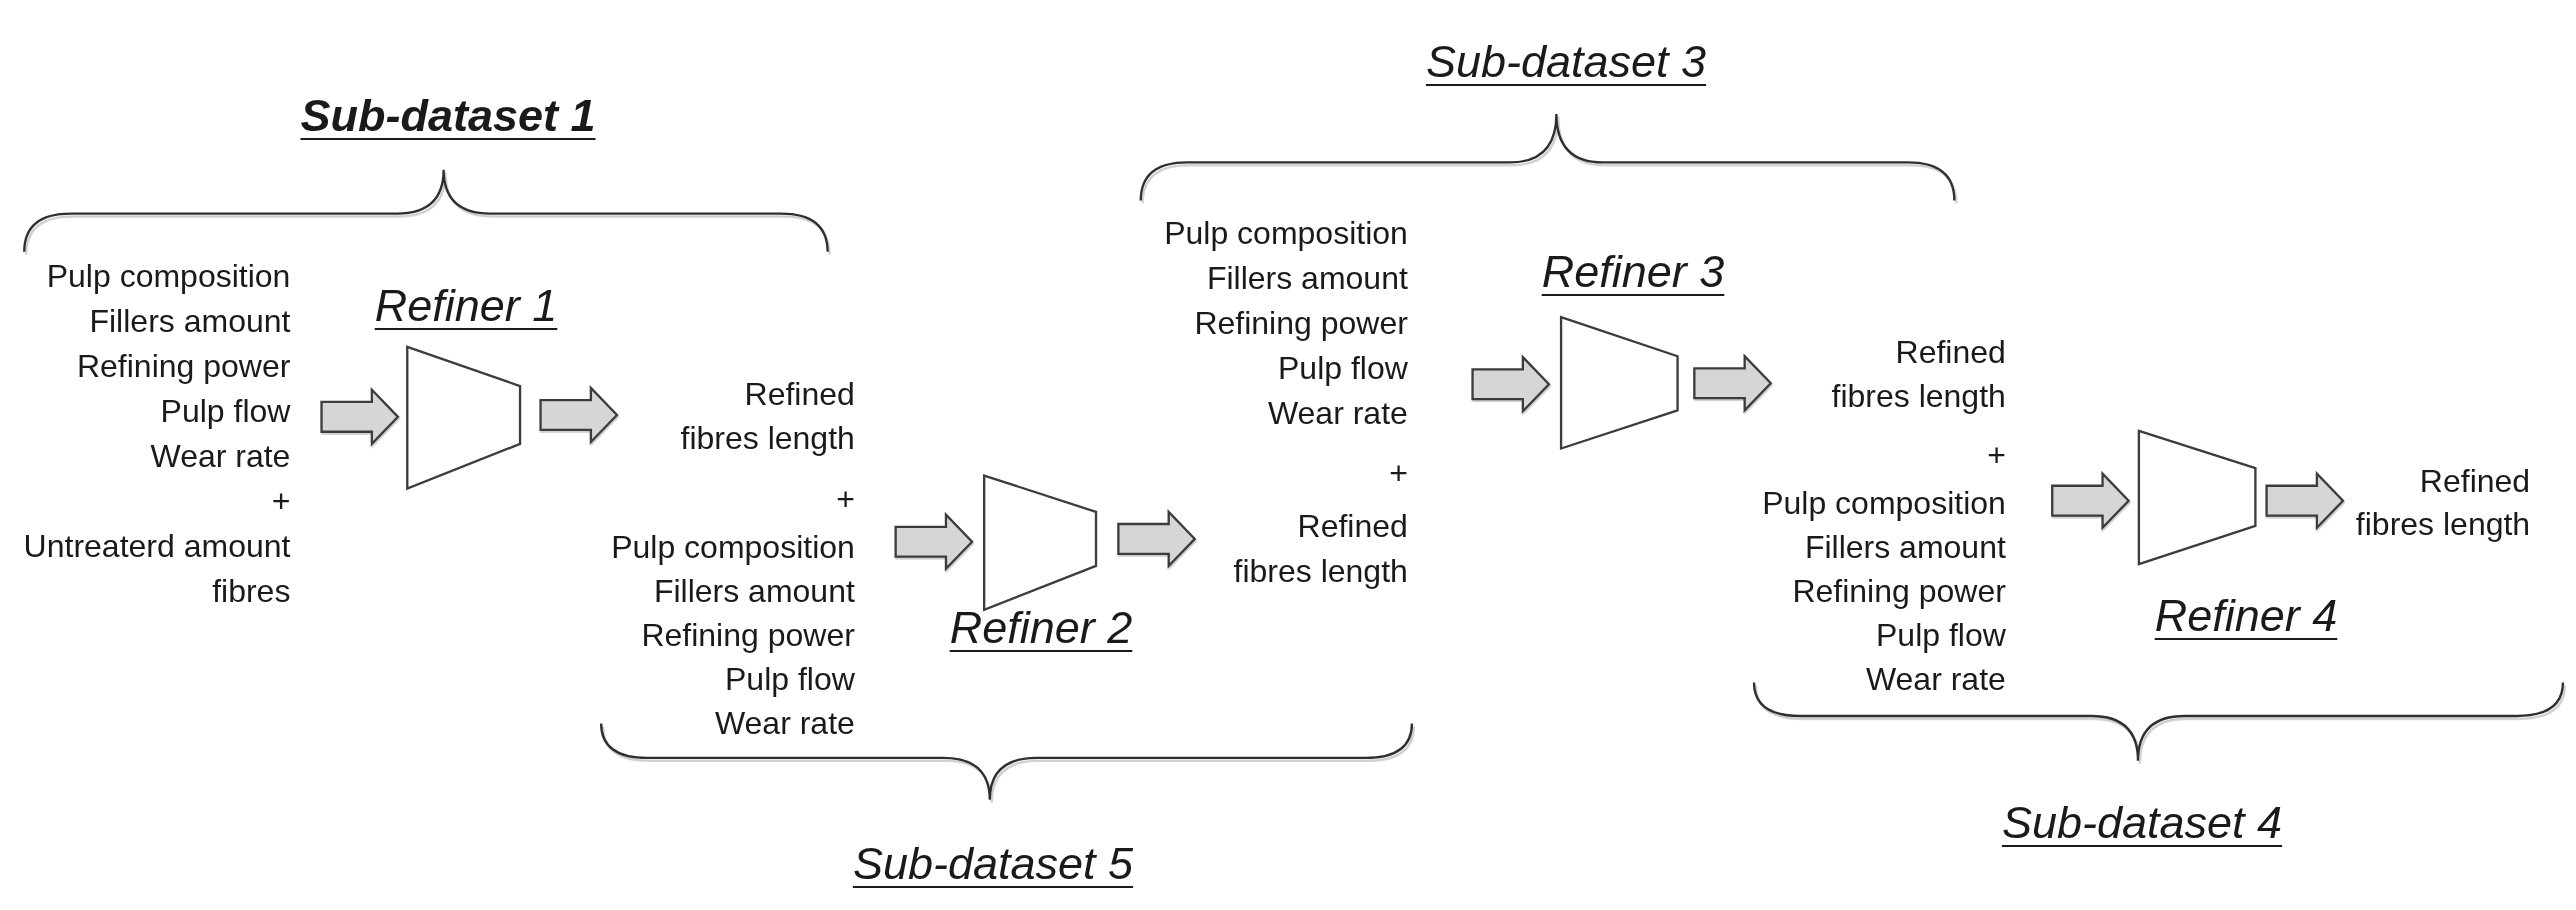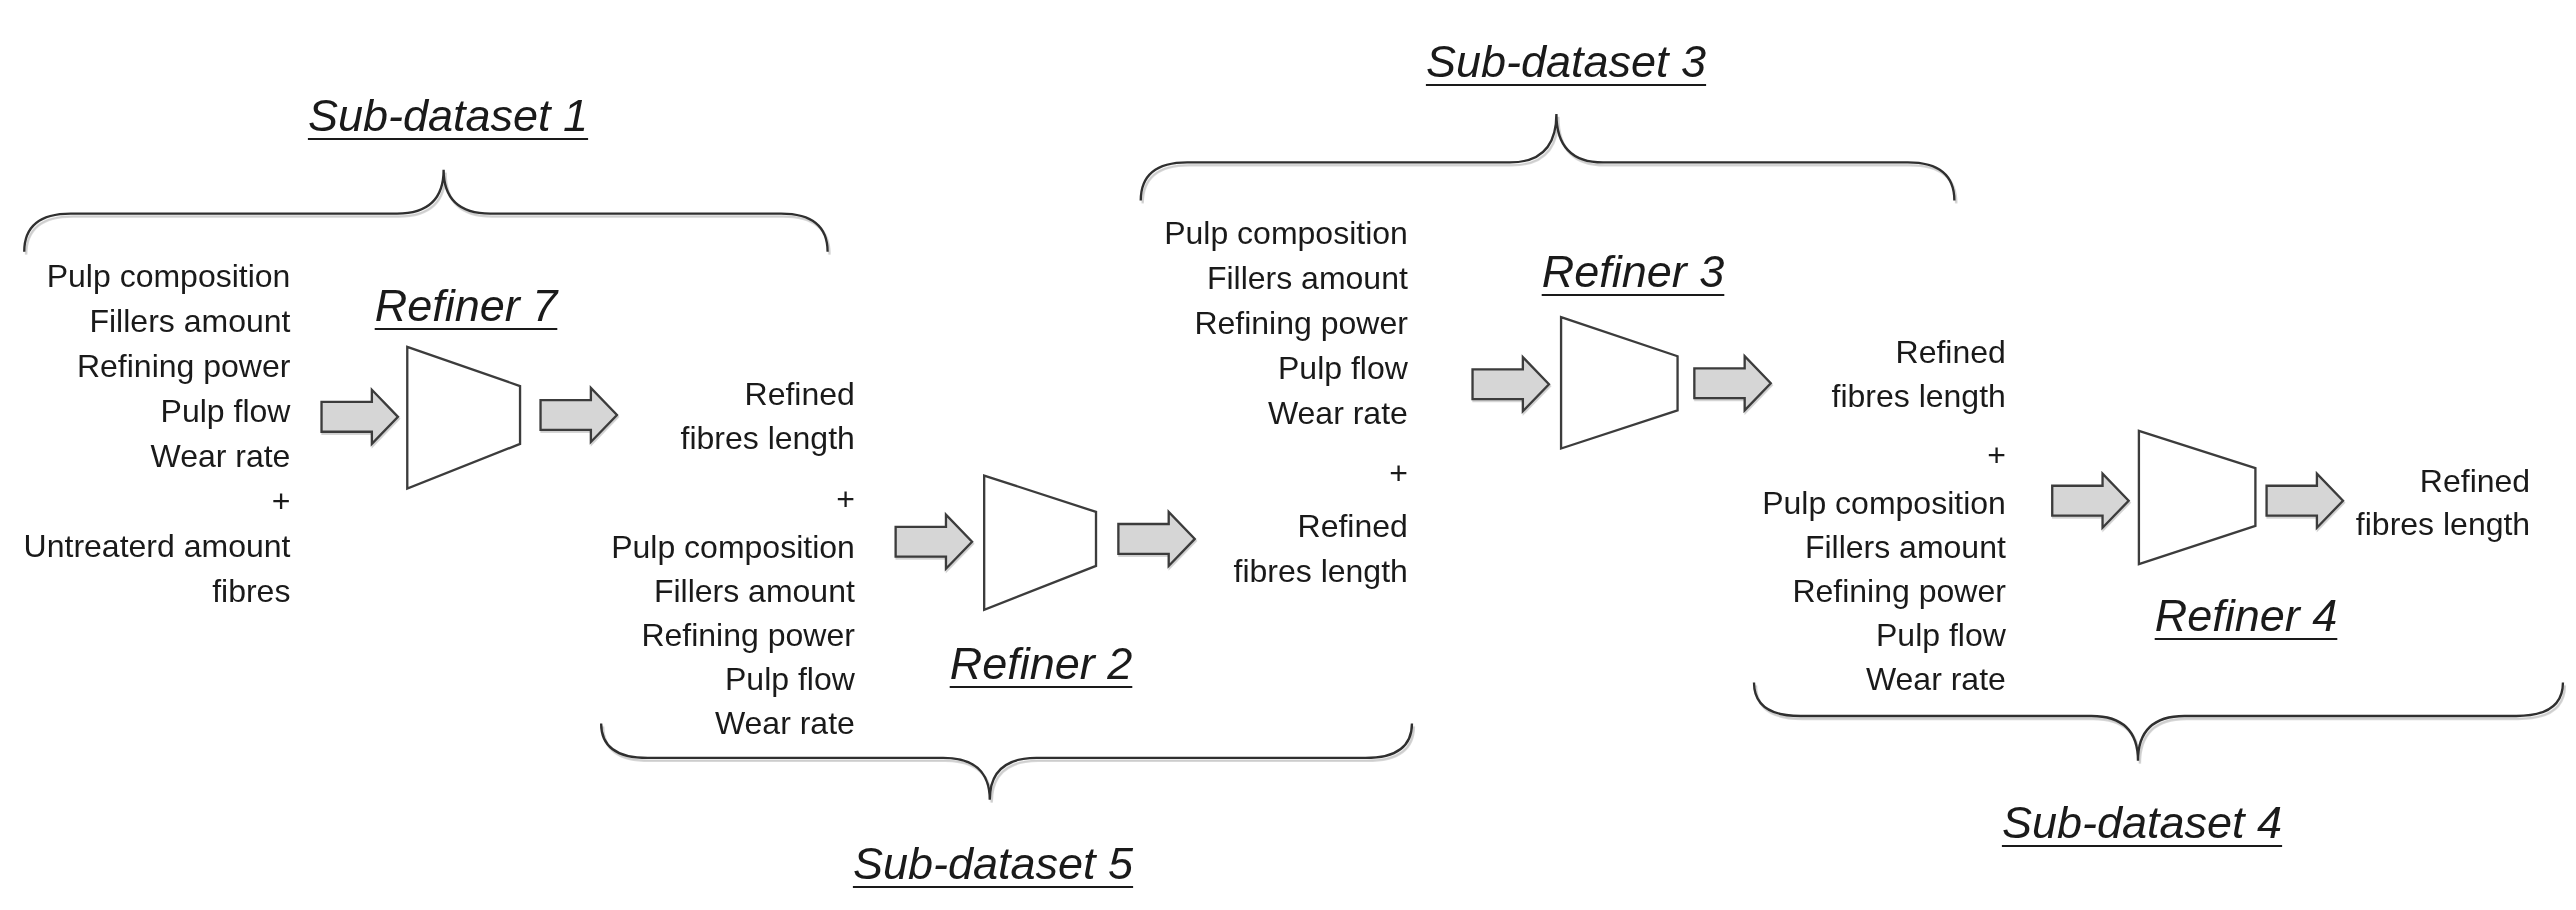--- a/index.html
+++ b/index.html
@@ -79,27 +79,27 @@
     <polygon class="arrow" points="345,431 399,431 399,418 427,447 399,476 399,463 345,463" fill="#d6d6d6"></polygon>
     <polygon class="arrow" points="580,429 634,429 634,416 662,445 634,474 634,461 580,461" fill="#d6d6d6"></polygon>
     <polygon class="arrow" points="961,565 1015,565 1015,552 1043,581 1015,610 1015,597 961,597" fill="#d6d6d6"></polygon>
     <polygon class="arrow" points="1200,562 1254,562 1254,549 1282,578 1254,607 1254,594 1200,594" fill="#d6d6d6"></polygon>
     <polygon class="arrow" points="1580,396 1634,396 1634,383 1662,412 1634,441 1634,428 1580,428" fill="#d6d6d6"></polygon>
     <polygon class="arrow" points="1818,395 1872,395 1872,382 1900,411 1872,440 1872,427 1818,427" fill="#d6d6d6"></polygon>
     <polygon class="arrow" points="2202,521 2256,521 2256,508 2284,537 2256,566 2256,553 2202,553" fill="#d6d6d6"></polygon>
     <polygon class="arrow" points="2432,521 2486,521 2486,508 2514,537 2486,566 2486,553 2432,553" fill="#d6d6d6"></polygon>
   </svg>
 
-  <div class="lbl" style="left:448px;  top:93px;">Sub-dataset 1</div>
+  <div class="lbl" style="left:448px;  top:93px;font-weight:bold;">Sub-dataset 1</div>
   <div class="lbl" style="left:993px; top:841px;">Sub-dataset 5</div>
   <div class="lbl" style="left:1566px; top:39px;">Sub-dataset 3</div>
   <div class="lbl" style="left:2142px; top:800px;">Sub-dataset 4</div>
 
-  <div class="lbl" style="left:466px;  top:283px;">Refiner 7</div>
-  <div class="lbl" style="left:1041px; top:641px;">Refiner 2</div>
+  <div class="lbl" style="left:466px;  top:283px;">Refiner 1</div>
+  <div class="lbl" style="left:1041px; top:605px;">Refiner 2</div>
   <div class="lbl" style="left:1633px; top:249px;">Refiner 3</div>
   <div class="lbl" style="left:2201px; top:593px;margin-left:45px;">Refiner 4</div>
 
   <div class="col" style="left:157px; top:254px; --lh:45px;">
     <div class="line">Pulp composition</div>
     <div class="line">Fillers amount</div>
     <div class="line">Refining power</div>
     <div class="line">Pulp flow</div>
     <div class="line">Wear rate</div>
     <div class="line">+</div>

